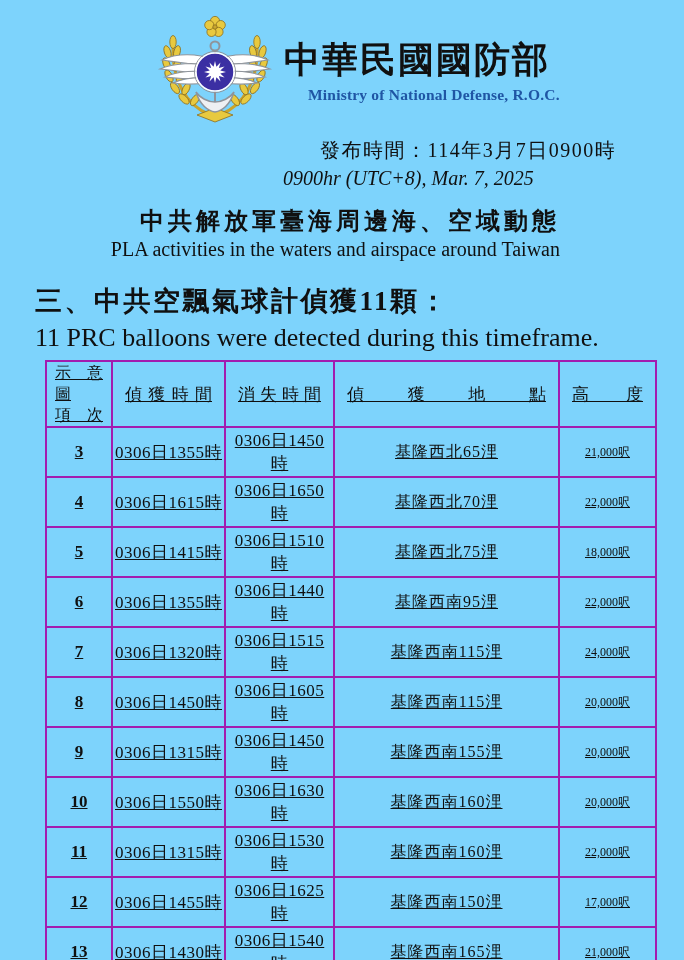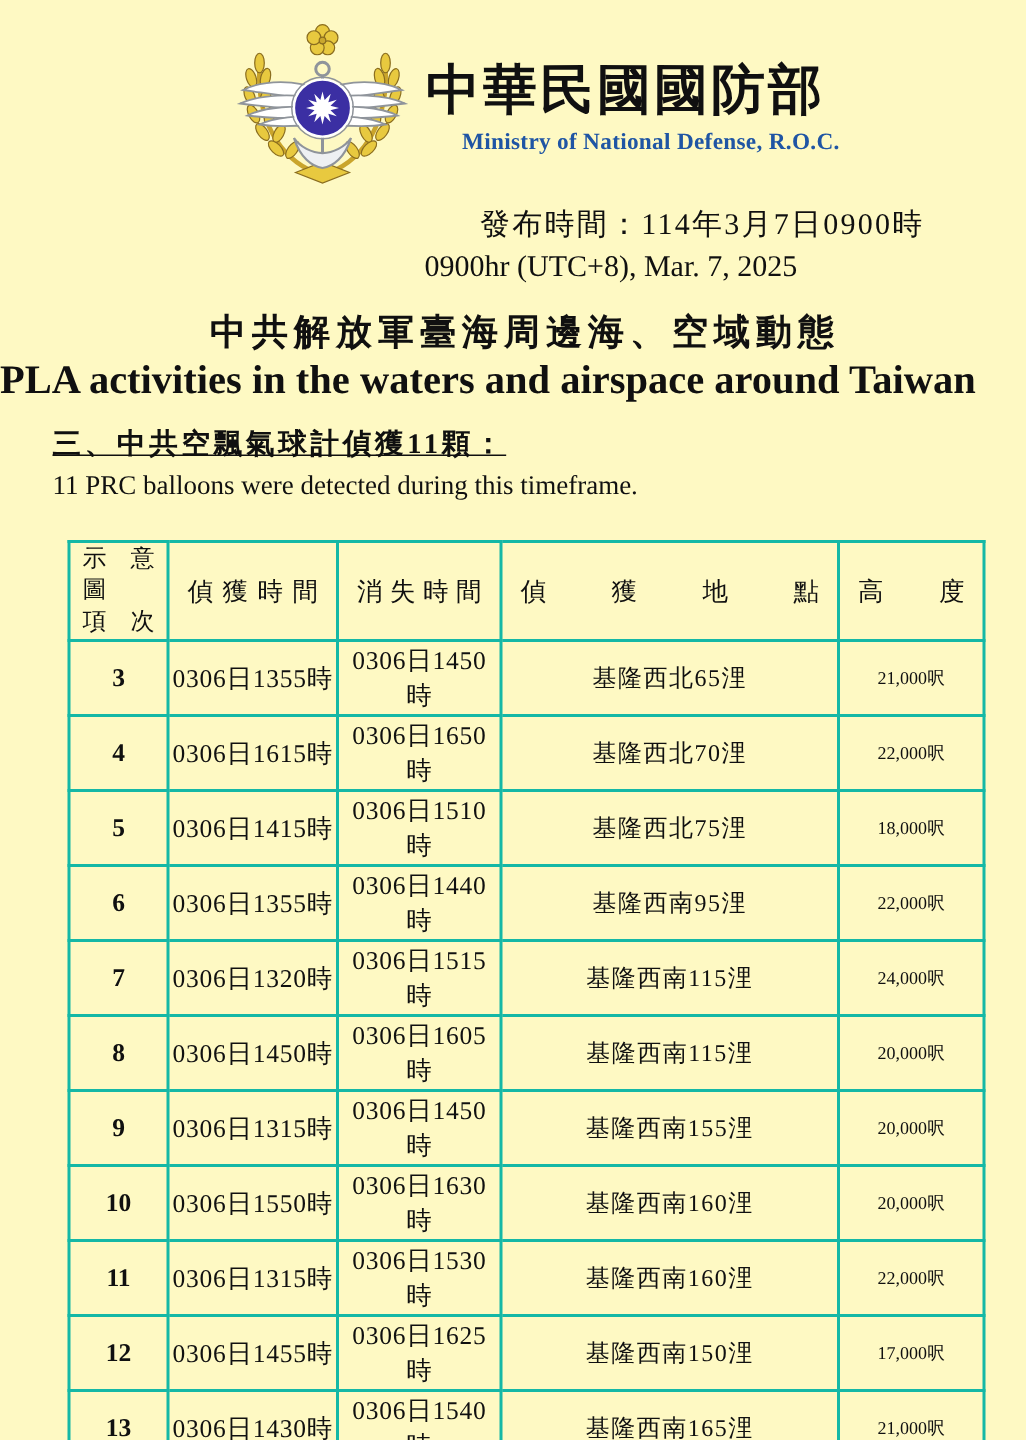--- a/index.html
+++ b/index.html
@@ -1,49 +1,49 @@
 <!DOCTYPE html>
 <html><head>
 <meta charset="utf-8">
 <style>
   html,body { margin:0; padding:0; background:#ffffff; }
   body {
     width:684px; height:960px;
     font-family:"Liberation Serif","DejaVu Serif",serif;
     color:#101010;
   }
-  .page { position:relative; width:684px; height:960px; overflow:hidden; background:#fef9c3; }
+  .page { position:relative; width:684px; height:960px; overflow:hidden; background:#7dd3fc; }
 
   
   .logo { position:absolute; left:150px; top:12px; width:130px; height:112px; }
   .agency { position:absolute; left:284px; top:40px; }
   .agency-zh { font-size:36px; font-weight:600; letter-spacing:2px; line-height:1.15; white-space:nowrap; }
   .agency-en { font-size:15.5px; font-weight:700; color:#1f55a4; margin-top:5px; letter-spacing:0.2px; white-space:nowrap;margin-left:24px; }
 
   
   .release { position:absolute; left:283px; top:136px; font-size:20px; line-height:1.4; }
   .release-zh { letter-spacing:1.5px; padding-left:37px; white-space:nowrap; }
-  .release-en { white-space:nowrap; }
+  .release-en { white-space:nowrap;font-style:italic; }
 
   
   .titles { position:absolute; left:0; top:205px; width:560px; text-align:right; }
   .title-zh { font-size:24px; font-weight:600; letter-spacing:4px; white-space:nowrap; }
-  .title-en { font-size:27px; font-weight:700; margin-top:1px; white-space:nowrap; }
+  .title-en { font-size:20px; font-weight:400; margin-top:1px; white-space:nowrap; }
 
   
   .section { position:absolute; left:35px; top:283px; }
-  .section-zh { font-size:19px; font-weight:600; letter-spacing:2.5px; white-space:nowrap;text-decoration:underline; }
-  .section-en { font-size:18px; margin-top:4px; white-space:nowrap; }
+  .section-zh { font-size:27px; font-weight:600; letter-spacing:2.5px; white-space:nowrap; }
+  .section-en { font-size:26px; margin-top:4px; white-space:nowrap; }
 
   
   table.balloons {
     position:absolute; left:45px; top:360px; width:610px;
     border-collapse:collapse; table-layout:fixed;
   }
-  .balloons th, .balloons td { border:2px solid #14b8a6; overflow:hidden; }
+  .balloons th, .balloons td { border:2px solid #a21caf; overflow:hidden;text-decoration:underline; }
   .balloons thead tr { height:48px; }
   .balloons tbody tr { height:44.5px; }
   .balloons th { font-weight:normal; font-size:17px; vertical-align:middle; }
   .jh { text-align:justify; text-align-last:justify; padding:0 11px; line-height:1.25; }
   .jh1 { text-align:justify; text-align-last:justify; padding:0 7px; font-size:16px; line-height:1.3; }
   .balloons td { text-align:center; vertical-align:middle; }
   td.no  { font-weight:700; font-size:17px; }
   td.time { font-size:17px; letter-spacing:0.5px; }
   td.loc { font-size:16px; letter-spacing:1px; }
   td.alt { font-size:12px; }

